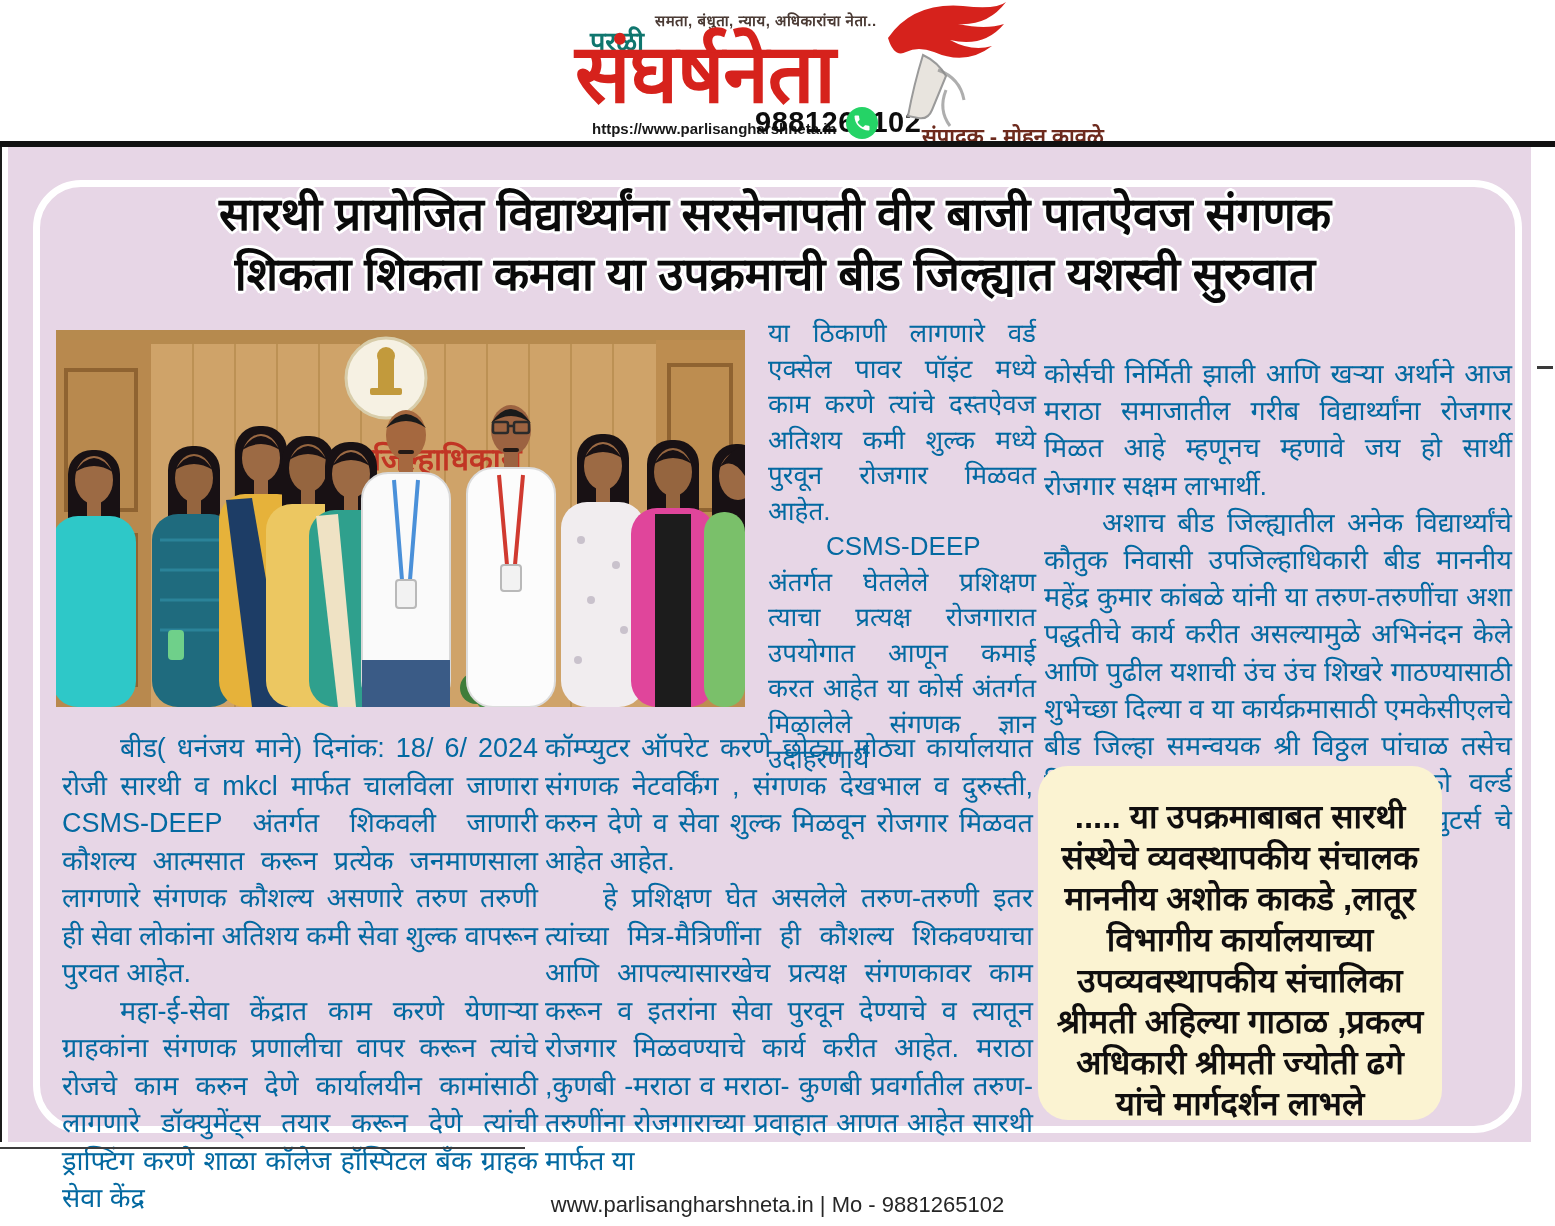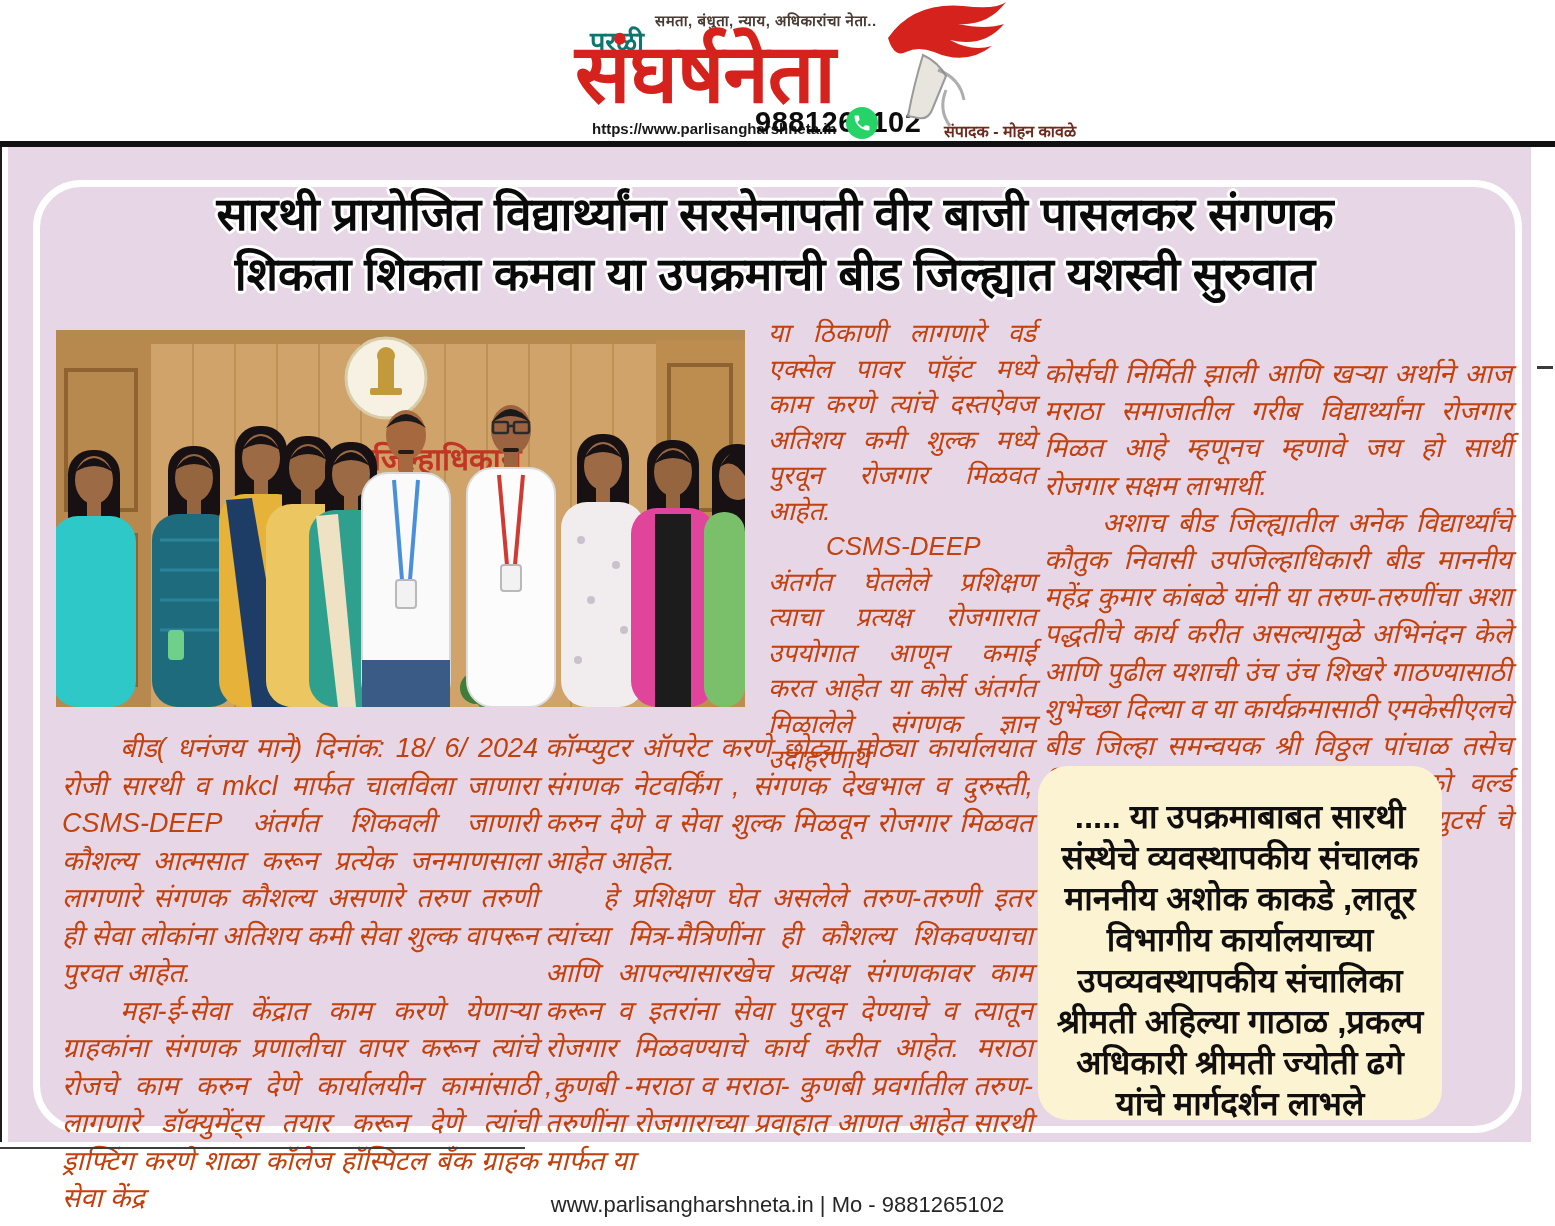--- a/index.html
+++ b/index.html
@@ -9,31 +9,31 @@
   }
   
   .masthead{position:absolute;left:0;top:0;width:1397px;height:141px;background:#fff;}
   .tagline{position:absolute;left:655px;top:10px;font-size:15px;font-weight:bold;color:#4a3a34;letter-spacing:.5px;}
   .place-label{position:absolute;left:590px;top:22px;font-size:27px;font-weight:800;color:#0f766e;}
   .logo-title{position:absolute;left:575px;top:26px;font-size:82px;line-height:96px;font-weight:900;color:#d6221c;z-index:2;letter-spacing:-1px;text-align:center;}
   .torch{position:absolute;left:868px;top:0px;z-index:1;}
   .mast-url{position:absolute;left:592px;top:120px;font-size:15px;font-weight:bold;color:#181818;border-bottom:2px solid #222;padding-bottom:18px;}
   .mast-phone{position:absolute;left:755px;top:106px;font-size:29px;font-weight:800;color:#0d0d0d;letter-spacing:.5px;}
   .wa-icon{position:absolute;left:846px;top:107px;width:32px;height:32px;border-radius:50%;background:#25d366;display:flex;align-items:center;justify-content:center;}
-  .mast-editor{position:absolute;left:944px;top:120px;font-size:16px;font-weight:700;color:#6d2a1d;text-align:right;}
+  .mast-editor{position:absolute;left:922px;top:120px;font-size:22px;font-weight:700;color:#6d2a1d;text-align:right;}
   .black-rule{position:absolute;left:0;top:141px;width:1555px;height:6px;background:#111;}
   
   .pink-area{position:absolute;left:8px;top:147px;width:1523px;height:995px;background:#e7d6e6;}
   .left-edge-line{position:absolute;left:0;top:147px;width:2px;height:995px;background:#1c1c1c;}
   .right-dash{position:absolute;left:1537px;top:366px;width:16px;height:3px;background:#3a3a3a;}
   .white-border{position:absolute;left:33px;top:180px;width:1475px;height:939px;border:7px solid #ffffff;border-radius:48px;}
   .headline{position:absolute;left:115px;top:184px;width:1320px;text-align:center;font-weight:900;color:#0a0a0a;font-size:46px;line-height:60px;
     text-shadow:3px 0 0 #fff,-3px 0 0 #fff,0 3px 0 #fff,0 -3px 0 #fff,2px 2px 0 #fff,-2px 2px 0 #fff,2px -2px 0 #fff,-2px -2px 0 #fff;}
   .photo-frame{position:absolute;left:56px;top:330px;width:689px;height:377px;overflow:hidden;}
-  .body-col{position:absolute;text-align:justify;color:#c2410c;font-style:italic;}
+  .body-col{position:absolute;text-align:justify;color:#0369a1;}
   .body-col p{margin:0;}
   .indent{text-indent:58px;}
   .col-mid-top{left:768px;top:316px;width:268px;font-size:26px;line-height:35.5px;}
   .col-right{left:1044px;top:312px;width:468px;font-size:27px;line-height:37.2px;margin-top:44px;}
   .col-left-bottom{left:62px;top:730px;width:476px;font-size:27px;line-height:37.5px;}
   .col-mid-bottom{left:545px;top:730px;width:488px;font-size:27px;line-height:37.5px;}
   .highlight-box{position:absolute;left:1038px;top:766px;width:404px;height:354px;background:#fbf3d2;border-radius:30px;box-sizing:border-box;
     padding:30px 18px 0 18px;text-align:center;font-size:33px;line-height:41px;font-weight:800;color:#100e0e;overflow:hidden;}
   
   .footer-sep{position:absolute;left:0;top:1147px;width:525px;height:2px;background:#3d3d3d;}
@@ -66,21 +66,21 @@
 </div>
 
 <div class="black-rule"></div>
 
 <div class="pink-area"></div>
 <div class="left-edge-line"></div>
 <div class="right-dash"></div>
 <div class="white-border"></div>
 
 <div class="headline">
-  <div>सारथी प्रायोजित विद्यार्थ्यांना सरसेनापती वीर बाजी पासलकर संगणक</div>
+  <div>सारथी प्रायोजित विद्यार्थ्यांना सरसेनापती वीर बाजी पातऐवज संगणक</div>
   <div>शिकता शिकता कमवा या उपक्रमाची बीड जिल्ह्यात यशस्वी सुरुवात</div>
 </div>
 
 <div class="photo-frame">
   <svg width="689" height="377" viewBox="0 0 689 377">
 
     <rect x="0" y="0" width="689" height="377" fill="#cfa369"></rect>
     <rect x="0" y="0" width="689" height="14" fill="#b68a4e"></rect>
     <g stroke="#bc9154" stroke-width="2">
       <line x1="137" y1="14" x2="137" y2="377"></line>

